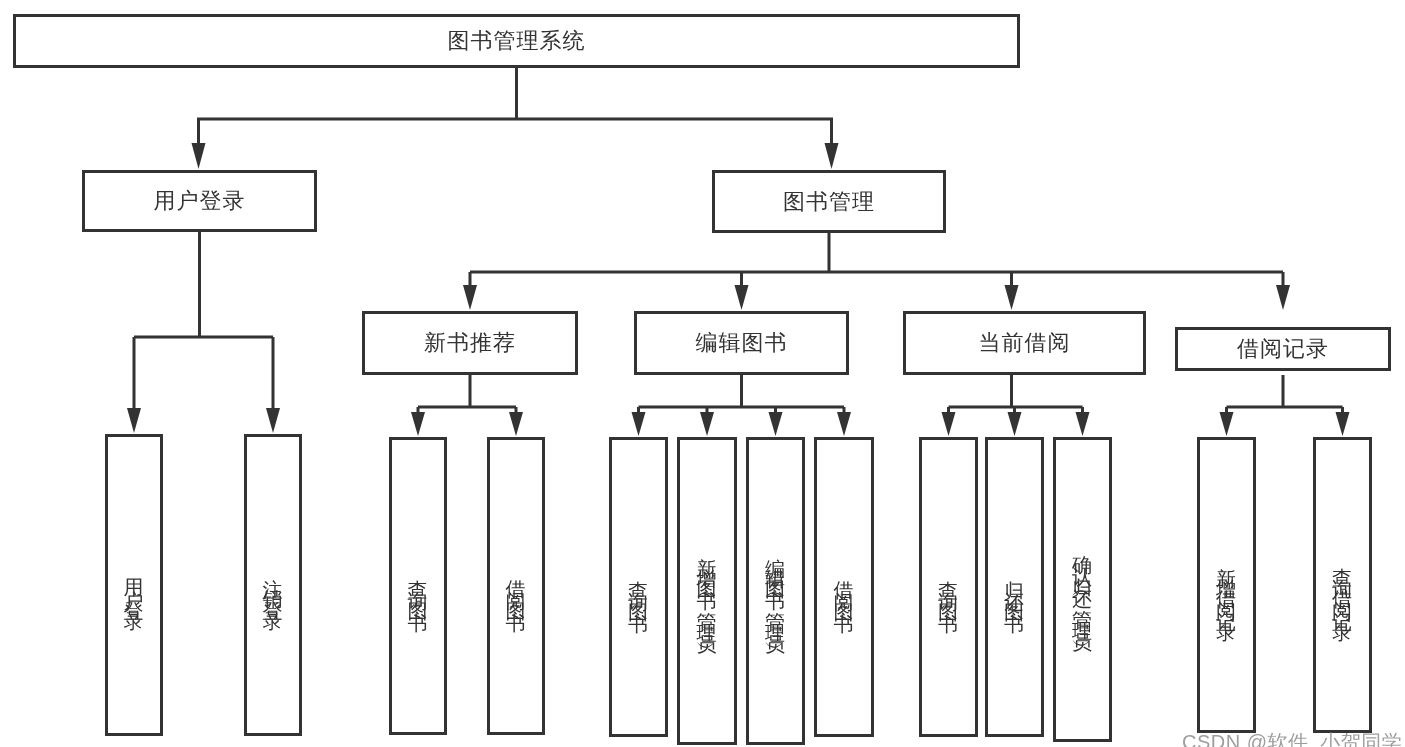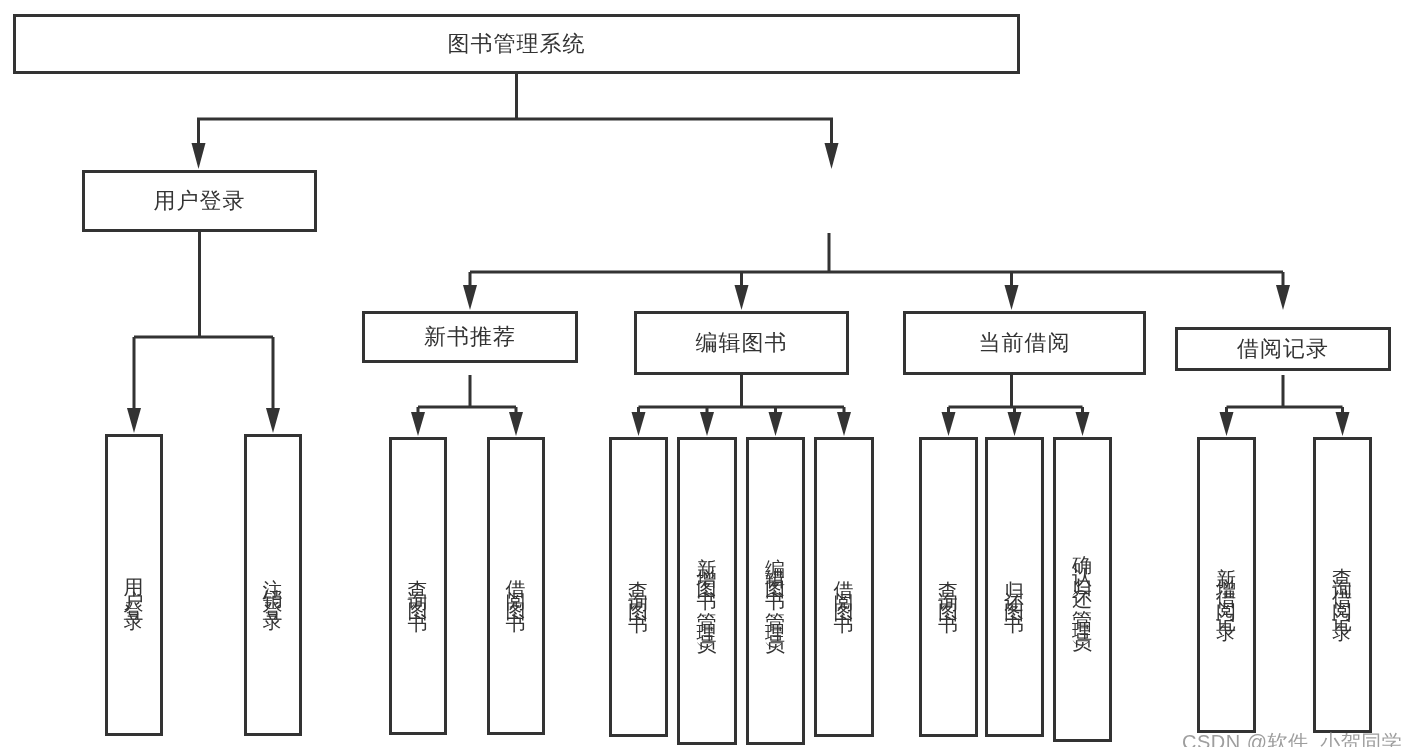--- a/index.html
+++ b/index.html
@@ -91,25 +91,26 @@
 
       <polygon points="941.5,412 955.5,412 948.5,436"></polygon>
       <polygon points="1007.5,412 1021.5,412 1014.5,436"></polygon>
       <polygon points="1075.5,412 1089.5,412 1082.5,436"></polygon>
 
       <polygon points="1219.5,412 1233.5,412 1226.5,436"></polygon>
       <polygon points="1335.5,412 1349.5,412 1342.5,436"></polygon>
     </g>
   </svg>
 
-  <div class="box hbox" style="left:13px;top:14px;width:1007px;height:60px">图书管理系统</div>
+  <div class="box hbox" style="left:13px;top:14px;width:1007px;height:54px">图书管理系统</div>
 
   <div class="box hbox" style="left:82px;top:170px;width:235px;height:62px">用户登录</div>
+  <div class="box hbox" style="left:712px;top:170px;width:234px;height:63px">图书管理</div>
 
-  <div class="box hbox" style="left:362px;top:311px;width:216px;height:52px">新书推荐</div>
+  <div class="box hbox" style="left:362px;top:311px;width:216px;height:64px">新书推荐</div>
   <div class="box hbox" style="left:634px;top:311px;width:215px;height:64px">编辑图书</div>
   <div class="box hbox" style="left:903px;top:311px;width:243px;height:64px">当前借阅</div>
   <div class="box hbox" style="left:1175px;top:327px;width:216px;height:44px">借阅记录</div>
 
   <div class="box vbox" style="left:105px;top:434px;width:58px;height:302px">
     <span class="vtext">用户登录</span>
   </div>
   <div class="box vbox" style="left:244px;top:434px;width:58px;height:302px">
     <span class="vtext">注销登录</span>
   </div>

